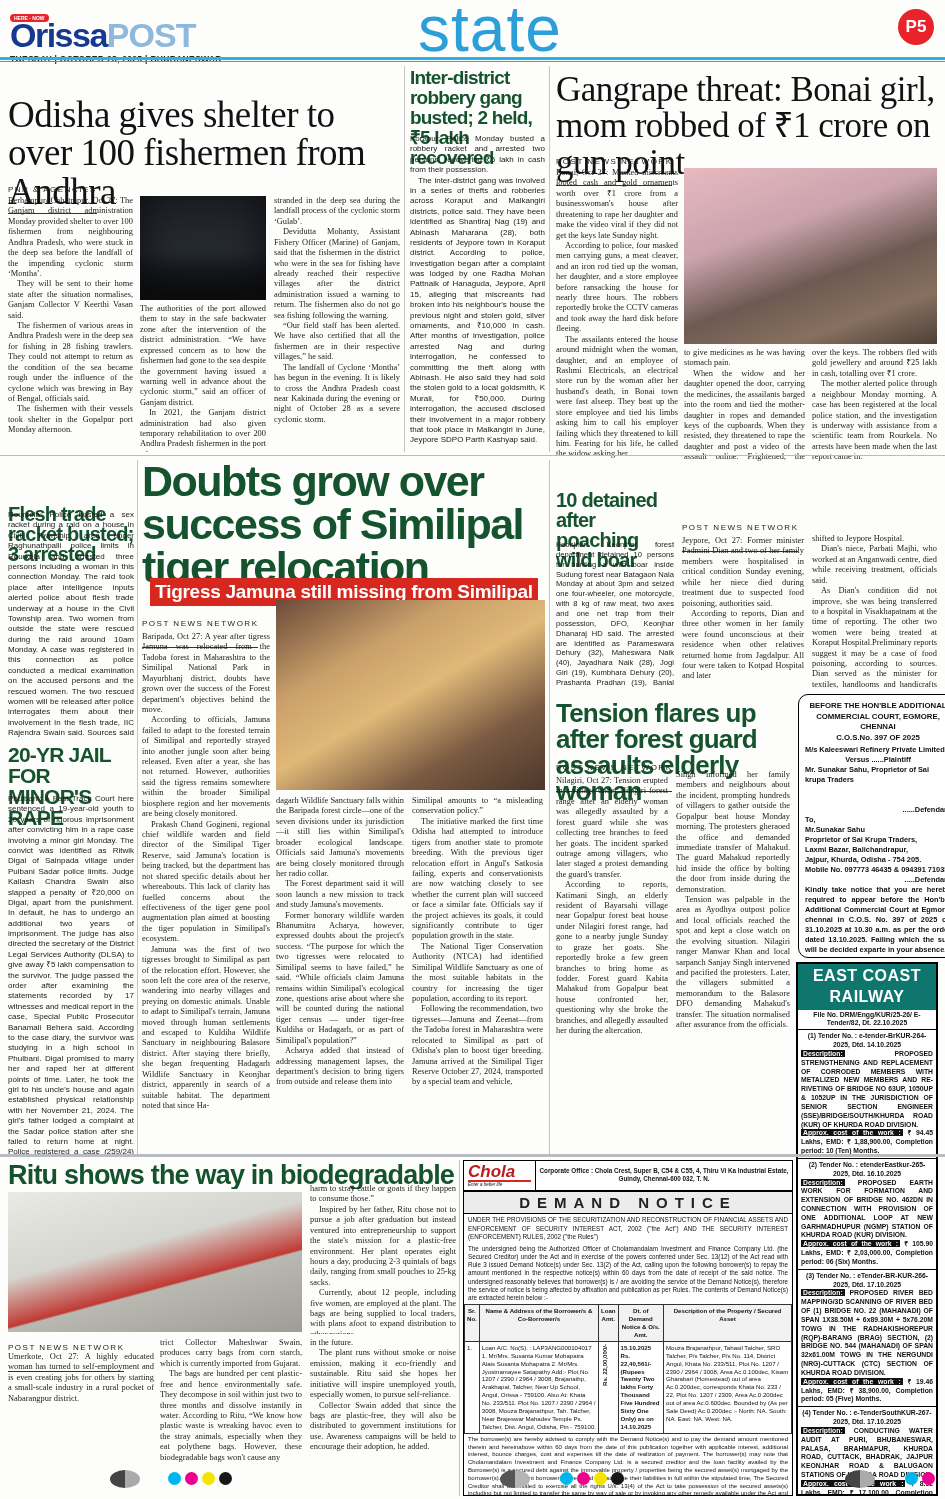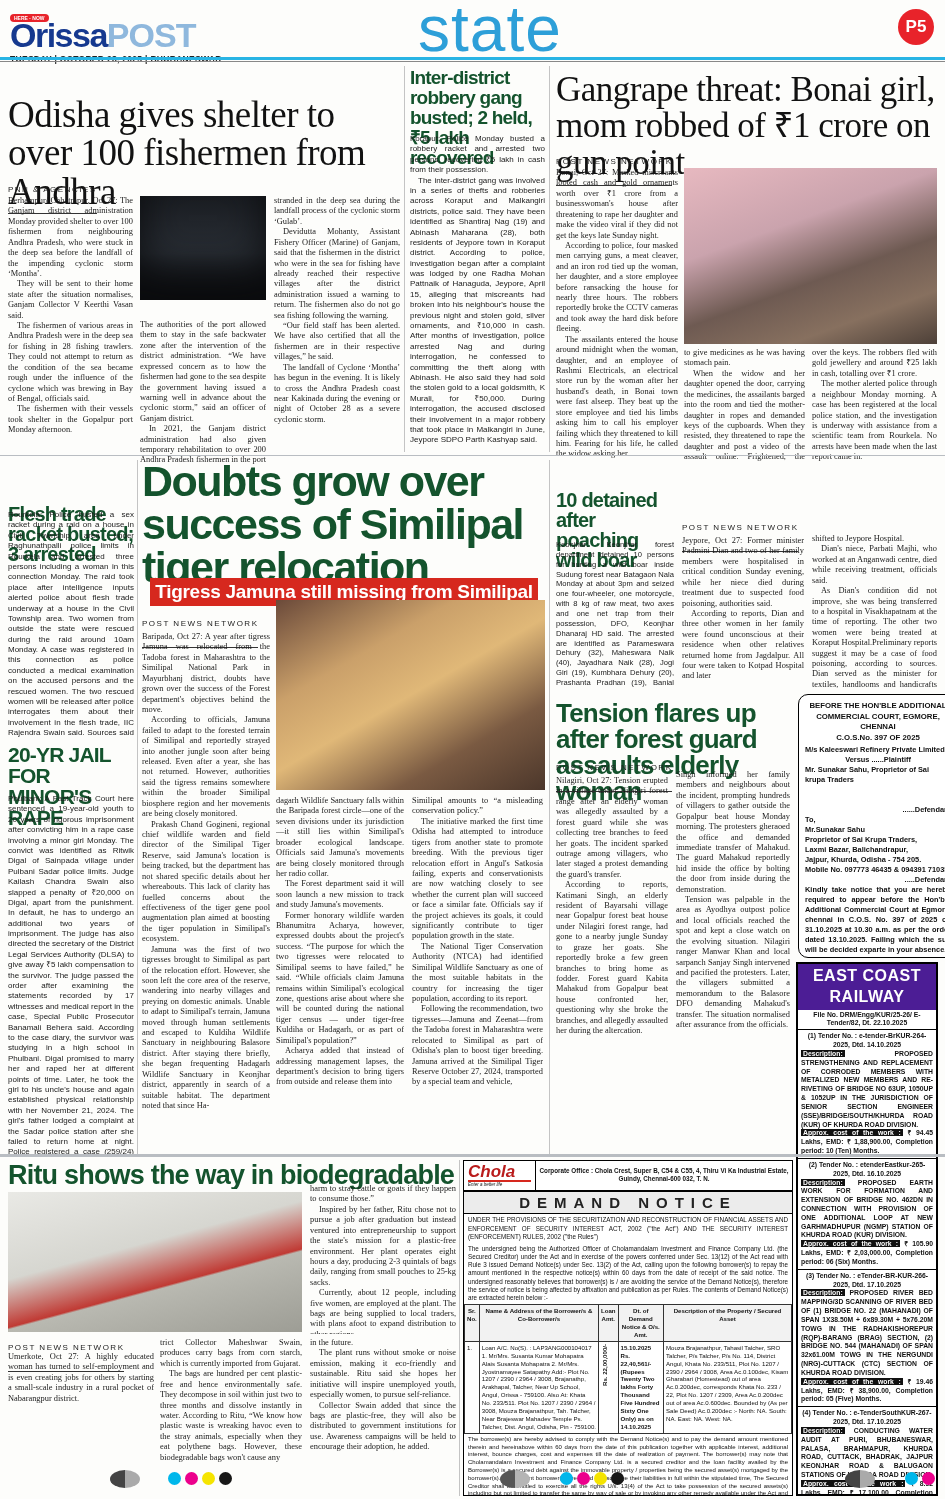--- a/index.html
+++ b/index.html
@@ -39,21 +39,21 @@
   .ph-room { background:linear-gradient(160deg,#e7b9c0 0%,#caa3ad 35%,#6e5a52 60%,#87705f 80%,#4d4038 100%); }
   .ph-tiger { background:linear-gradient(150deg,#6b4a3a 0%,#caa06a 30%,#e0b878 50%,#7a5a42 75%,#4c372b 100%); }
   .ph-factory { background:linear-gradient(165deg,#e9e9e5 0%,#d6d6d0 40%,#c03a34 62%,#b9b9b1 63%,#9d9d95 100%); }
 
   
   .noticebox { border:1px solid #000; background:#fff; font-family:"Liberation Sans",sans-serif; }
   .ct { text-align:center; }
   .court { font-size:7.4px; font-weight:600; line-height:1.35; color:#111; padding:6px 6px; }
   .court .hd { font-weight:800; font-size:7.8px; }
   .rail { font-size:6.8px; font-weight:600; line-height:1.3; color:#111; }
-  .rail-title { background:#4c1d95; color:#fff; font-weight:800; font-size:16px; text-align:center; letter-spacing:0.5px; padding:2px 0; }
+  .rail-title { background:#0f766e; color:#fff; font-weight:800; font-size:16px; text-align:center; letter-spacing:0.5px; padding:2px 0; }
   .rail .sec { border-top:1px solid #000; padding:2px 3px; }
   .inv { background:#111; color:#fff; font-weight:700; padding:0 2px; }
   .tno { font-weight:800; text-align:center; }
   .rail p { text-align:justify; }
 
   .chola { font-size:6.3px; line-height:1.3; color:#111; }
   .chola-brand { font-weight:800; font-style:italic; font-size:17px; color:#b91c1c; border-bottom:2px solid #d6281e; line-height:1; }
   .chola-name { color:#1b2f7e; font-weight:800; font-size:9.5px; text-align:center; }
   .chola-corp { font-size:6.3px; text-align:center; font-weight:600; }
   .dn-title { font-weight:800; font-size:15px; letter-spacing:7px; text-align:center; background:#ececec; border-top:1px solid #000; border-bottom:1px solid #000; padding:1px 0; color:#222; }
@@ -91,21 +91,21 @@
   <div class="abs" style="left:8px; top:178px;">
     <span class="byline">PNN &amp; AGENCIES</span>
   </div>
   <div class="abs body-s clip" style="left:8px; top:196px; width:125px; height:256px;">
     <p>Berhampur/ Chhatrapur, Oct 27: The Ganjam district administration Monday provided shelter to over 100 fishermen from neighbouring Andhra Pradesh, who were stuck in the deep sea before the landfall of the impending cyclonic storm ‘Montha’.</p>
     <p>They will be sent to their home state after the situation normalises, Ganjam Collector V Keerthi Vasan said.</p>
     <p>The fishermen of various areas in Andhra Pradesh were in the deep sea for fishing in 28 fishing trawlers. They could not attempt to return as the condition of the sea became rough under the influence of the cyclone which was brewing in Bay of Bengal, officials said.</p>
     <p>The fishermen with their vessels took shelter in the Gopalpur port Monday afternoon.</p>
   </div>
   <div class="abs photo ph-night" style="left:140px; top:196px; width:126px; height:104px;"></div>
-  <div class="abs body-s clip" style="left:140px; top:320px; width:126px; height:148px;">
+  <div class="abs body-s clip" style="left:140px; top:304px; width:126px; height:148px;">
     <p>The authorities of the port allowed them to stay in the safe backwater zone after the intervention of the district administration. “We have expressed concern as to how the fishermen had gone to the sea despite the government having issued a warning well in advance about the cyclonic storm,” said an officer of Ganjam district.</p>
     <p>In 2021, the Ganjam district administration had also given temporary rehabilitation to over 200 Andhra Pradesh fishermen in the port who were</p>
   </div>
   <div class="abs body-s clip" style="left:274px; top:196px; width:126px; height:256px;">
     <p>stranded in the deep sea during the landfall process of the cyclonic storm ‘Gulab’.</p>
     <p>Devidutta Mohanty, Assistant Fishery Officer (Marine) of Ganjam, said that the fishermen in the district who were in the sea for fishing have already reached their respective villages after the district administration issued a warning to return. The fishermen also do not go sea fishing following the warning.</p>
     <p>“Our field staff has been alerted. We have also certified that all the fishermen are in their respective villages,” he said.</p>
     <p>The landfall of Cyclone ‘Montha’ has begun in the evening. It is likely to cross the Andhra Pradesh coast near Kakinada during the evening or night of October 28 as a severe cyclonic storm.</p>
   </div>
 

